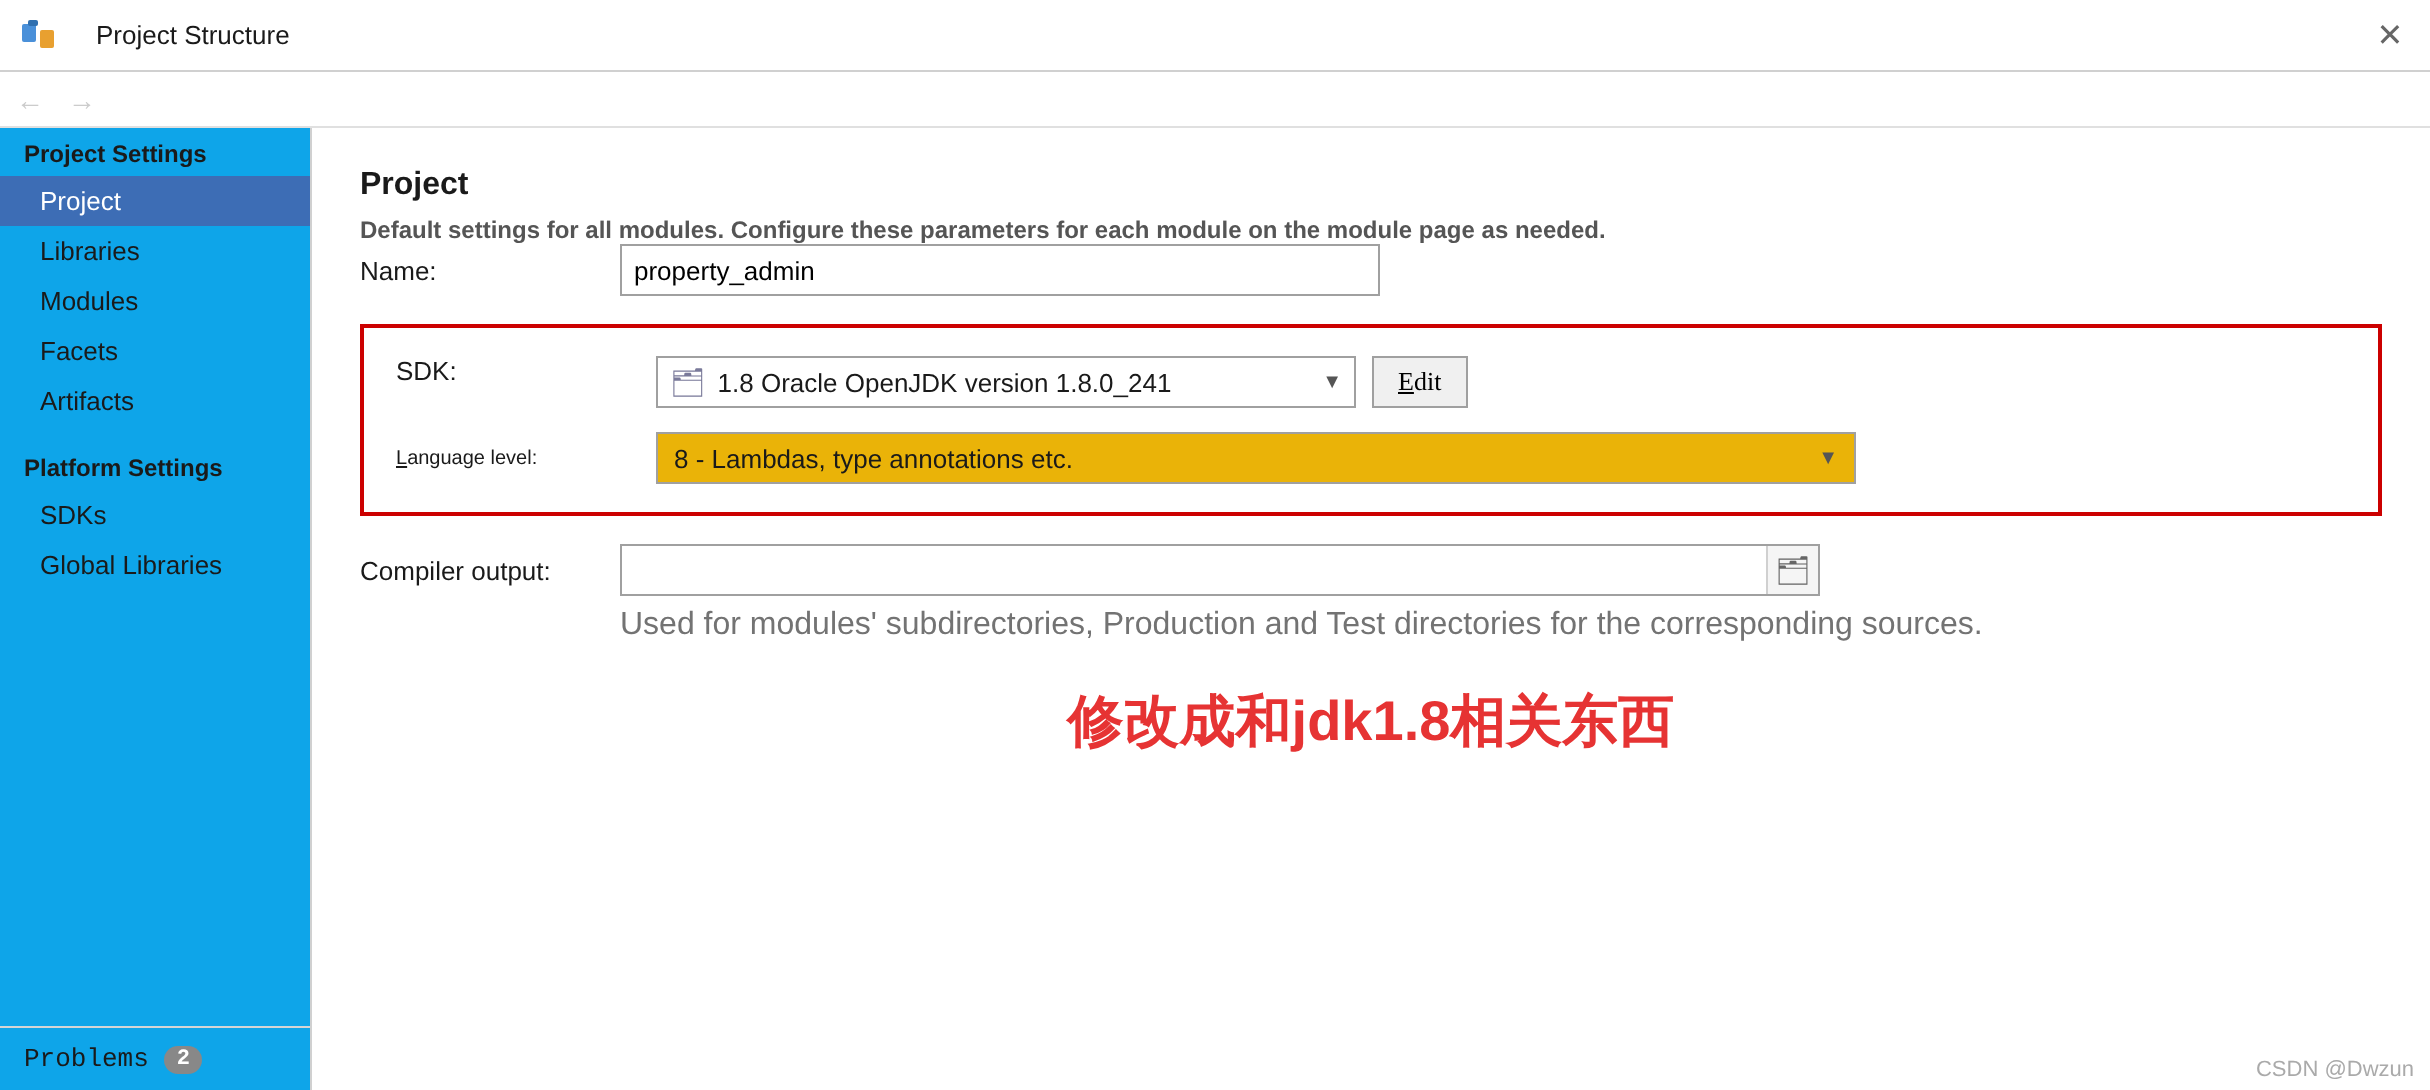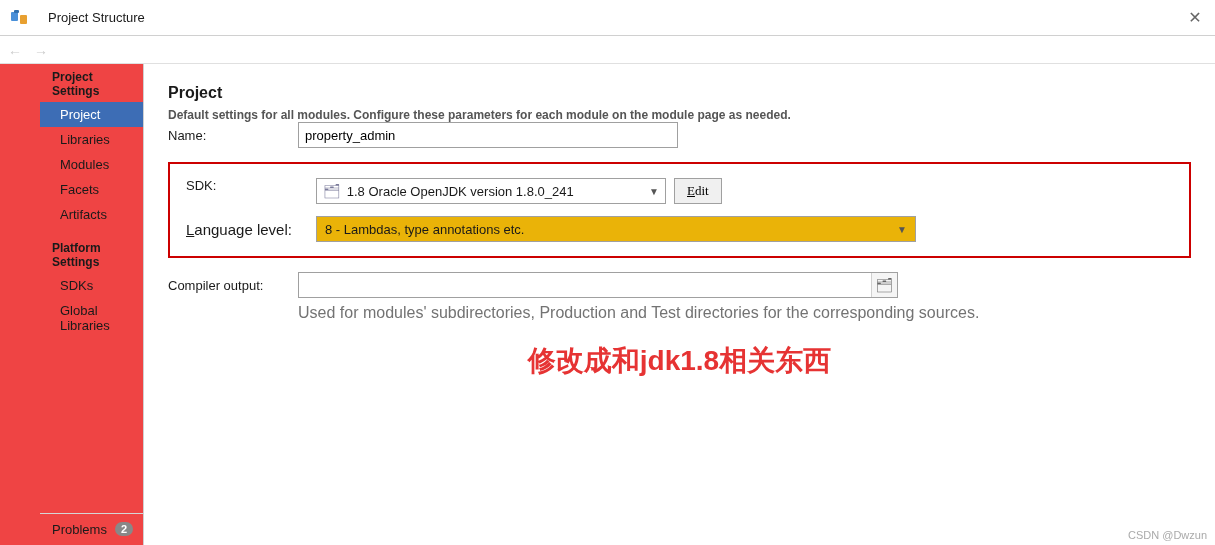--- a/index.html
+++ b/index.html
@@ -199,21 +199,21 @@
       font-family: Liberation Serif, serif;
     }
     .sdk-edit-btn .underline { text-decoration: underline; }
 
     .lang-row {
       display: flex;
       align-items: center;
     }
     .lang-label {
       width: 130px;
-      font-size: 15px;
+      font-size: 10px;
       color: #1a1a1a;
       flex-shrink: 0;
     }
     .lang-dropdown {
       display: flex;
       align-items: center;
       width: 600px;
       height: 26px;
       border: 1px solid #a0a0a0;
       background: #eab308;
@@ -290,36 +290,36 @@
       position: fixed;
       bottom: 4px;
       right: 8px;
       font-size: 11px;
       color: #aaa;
     }
 
     
     .sidebar-wrapper {
       position: relative;
-      width: 144px;
-      background: #ef4444;
+      width: 156px;
+      background: #0ea5e9;
       border-right: 1px solid #d0d0d0;
       display: flex;
       flex-direction: column;
       flex-shrink: 0;
-      padding-left: 40px;
     }
     .sidebar-top { flex: 1; }
     .sidebar-bottom-section {
       padding: 8px 12px;
       display: flex;
-      align-items: flex-start;
+      align-items: flex-end;
       gap: 8px;
       cursor: pointer;
       border-top: 1px solid #d5d5d5;
+      font-family: Liberation Mono, monospace;
     }
   </style>
 </head>
 <body>
 
 <div class="title-bar">
   <div class="title-bar-left">
 
     <svg class="title-bar-icon" viewBox="0 0 18 18">
       <rect x="1" y="3" width="7" height="9" fill="#4a90d9" rx="1"></rect>

